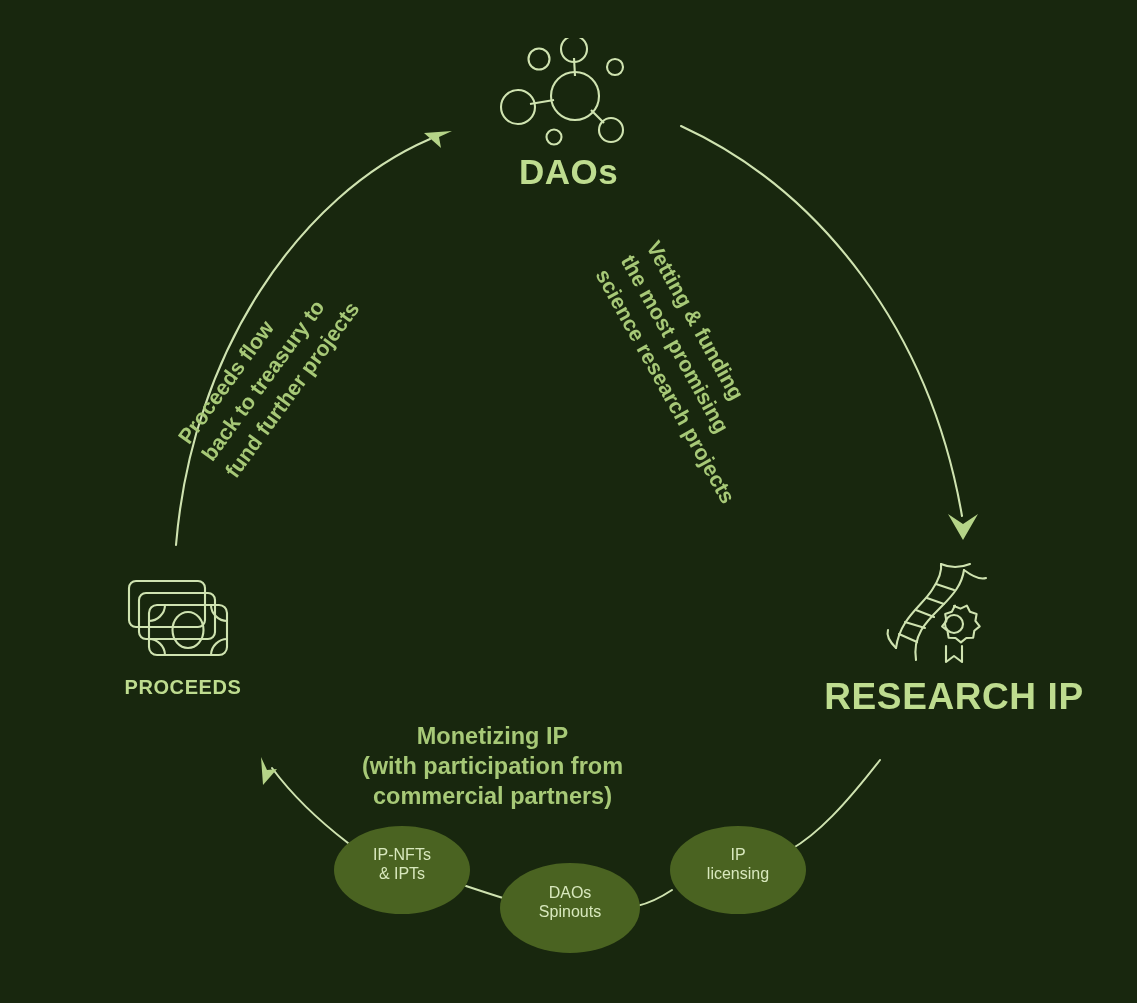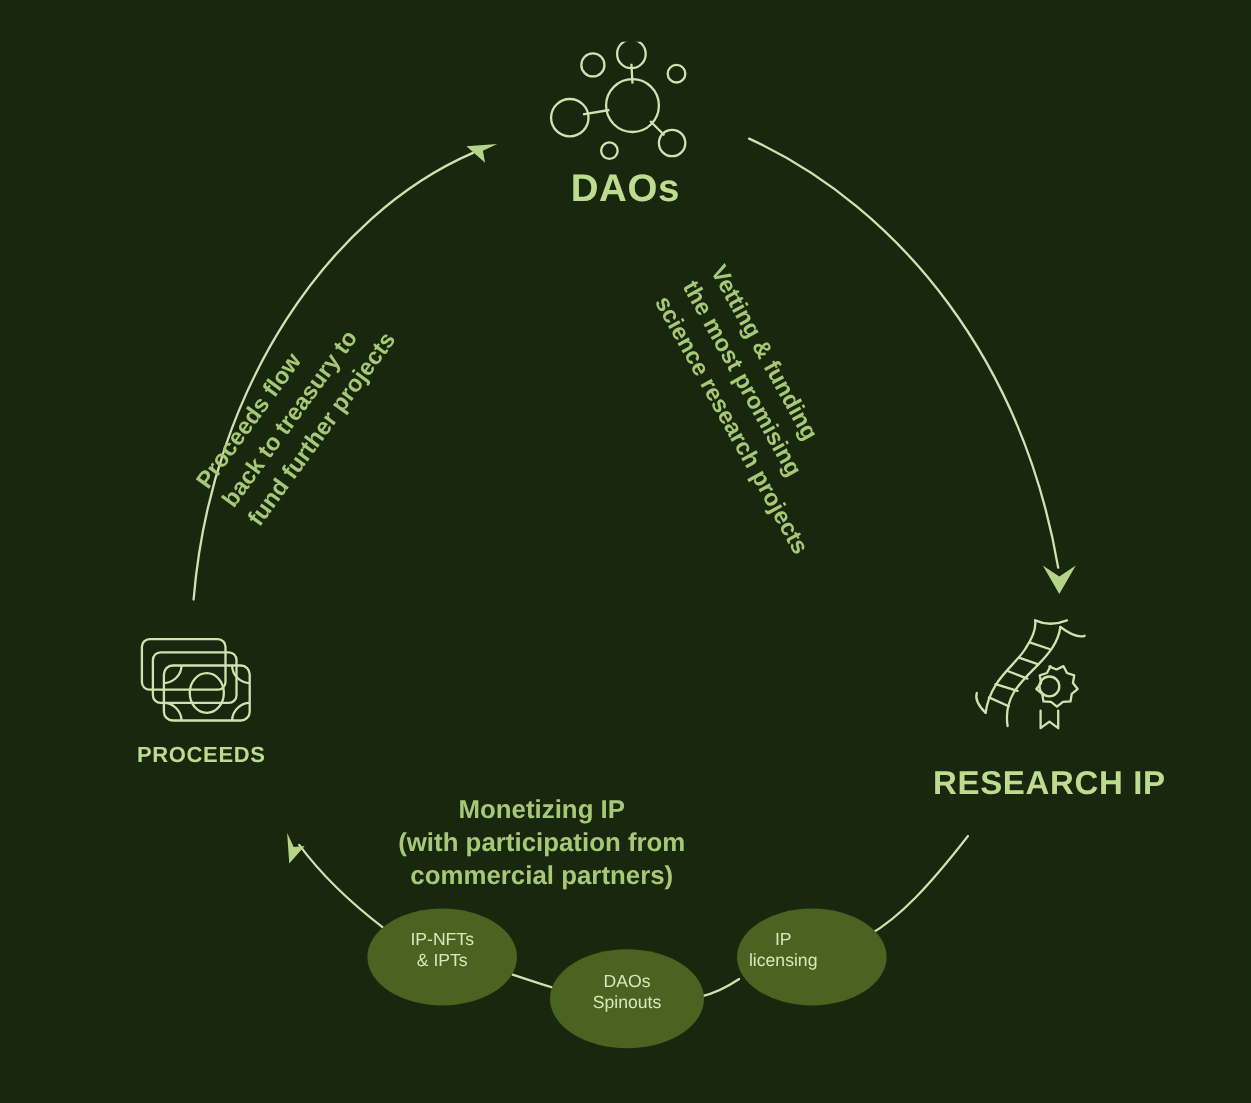--- a/index.html
+++ b/index.html
@@ -37,24 +37,23 @@
     letter-spacing: 0.5px;
   }
   #proceeds-label {
     left: 0px; top: 676px; width: 366px;
     font-size: 20px;
     font-weight: 700;
     letter-spacing: 0.6px;
   }
   #research-label {
     left: 770px; top: 676px; width: 368px;
-    font-size: 30px;
+    font-size: 37px;
     font-weight: 700;
     letter-spacing: 0.6px;
-    margin-top: 20px;
   }
   .icon-box {
     position: absolute;
   }
   .curved-caption {
     position: absolute;
     color: #a7c977;
     font-size: 21.5px;
     font-weight: 700;
     line-height: 1.36;
@@ -210,18 +209,18 @@
   <div class="pill-text" style="left:334px; top:845px; width:136px;">
     <div>IP-NFTs</div>
     <div>&amp; IPTs</div>
   </div>
 
   <div class="pill-text" style="left:500px; top:883px; width:140px;">
     <div>DAOs</div>
     <div>Spinouts</div>
   </div>
 
-  <div class="pill-text" style="left:644px; top:845px; width:136px;">
+  <div class="pill-text" style="left:670px; top:845px; width:136px;">
     <div>IP</div>
     <div>licensing</div>
   </div>
 
 </div>
 
 </body></html>

